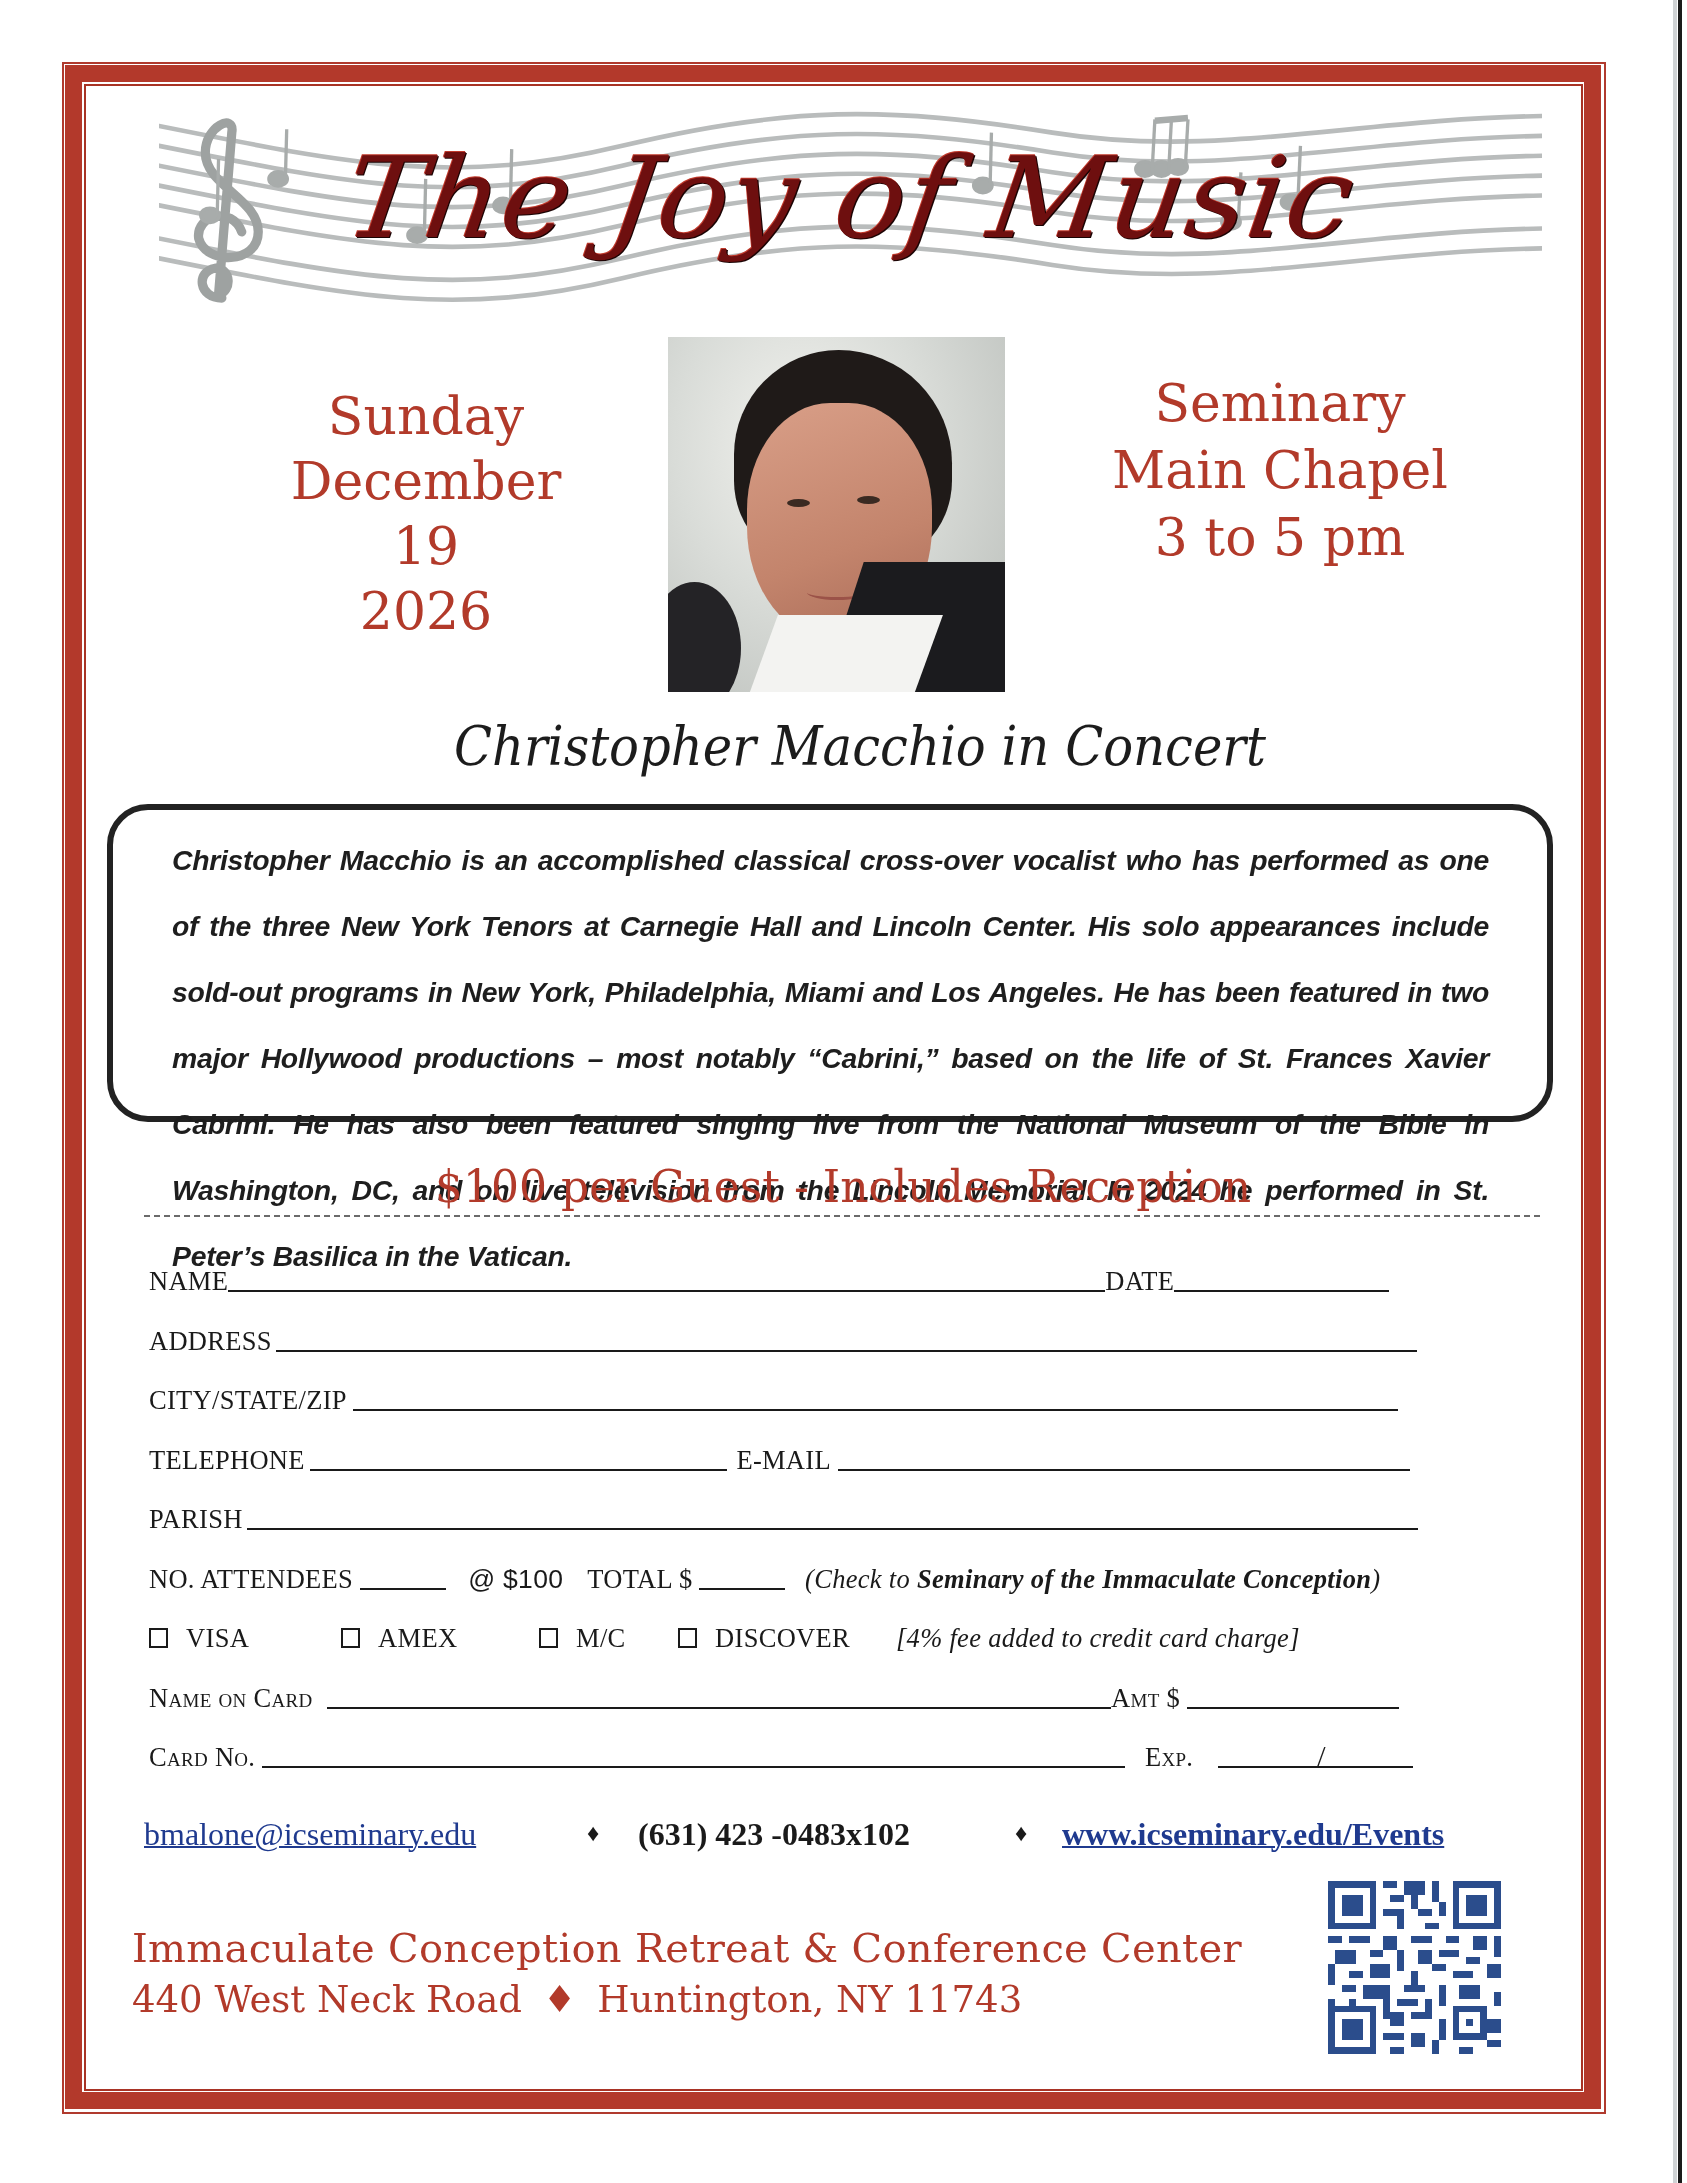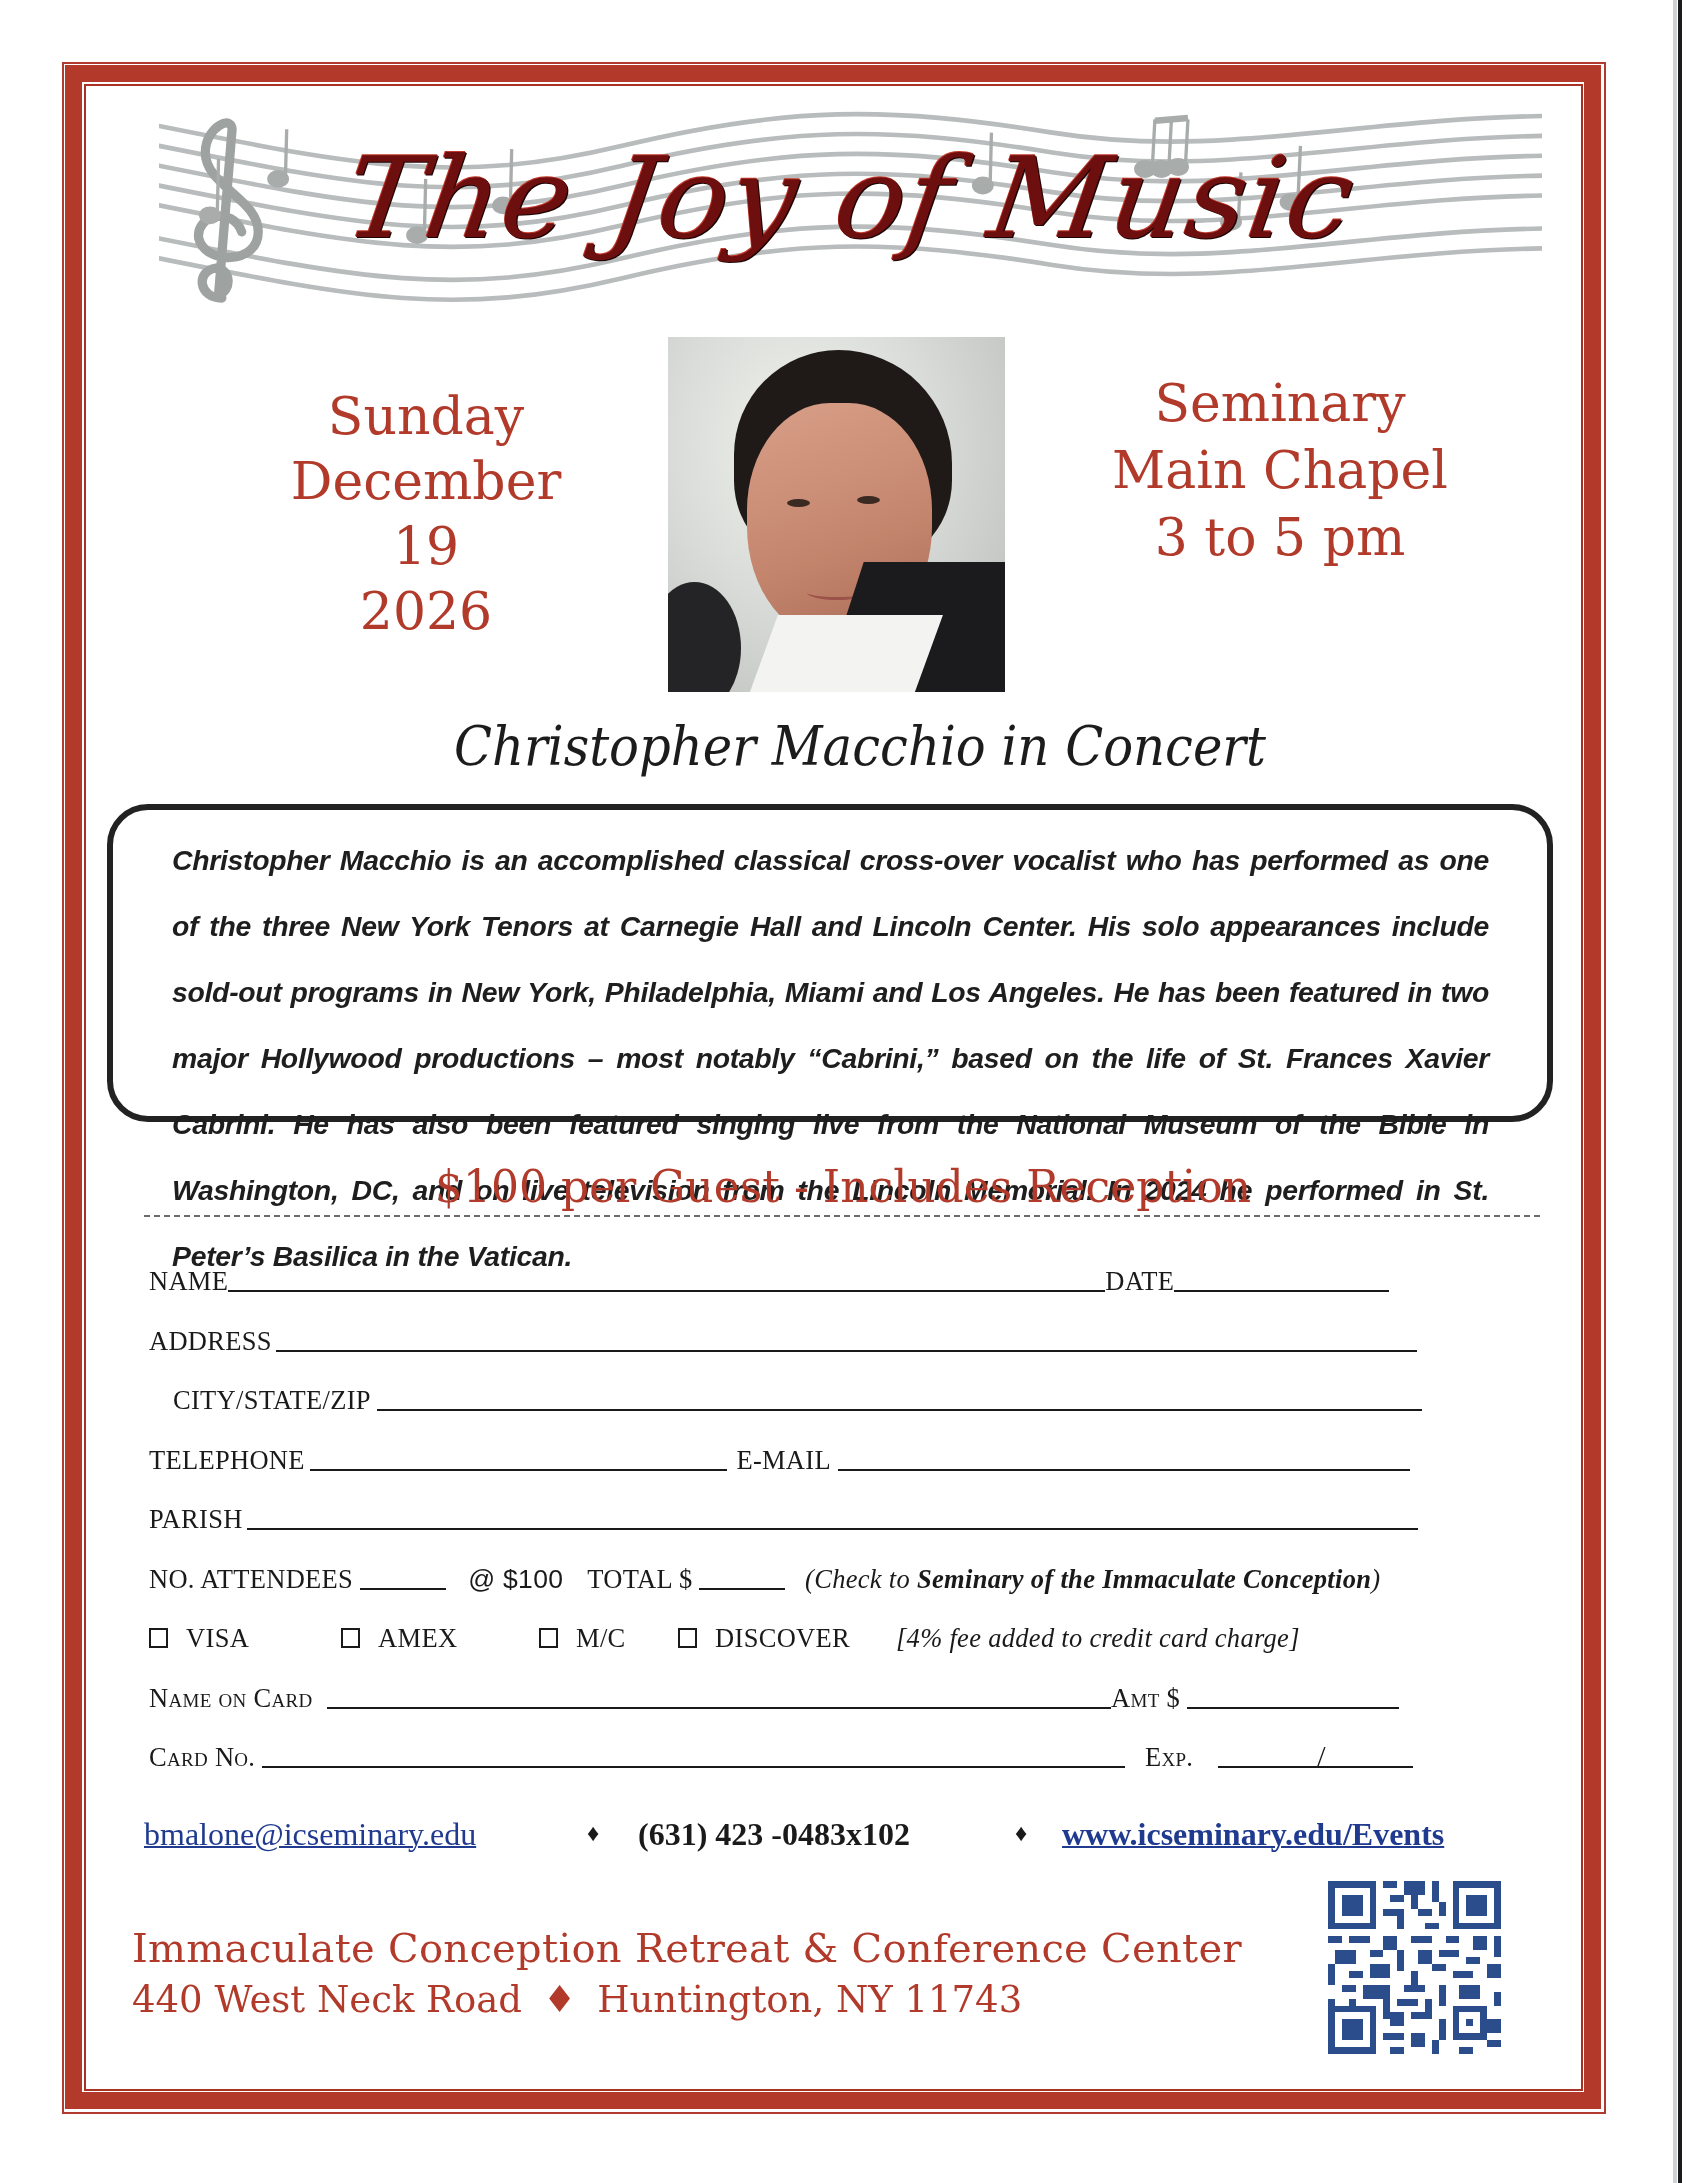--- a/index.html
+++ b/index.html
@@ -147,21 +147,21 @@
   <div class="row" style="top:0; width:1277px;">
     <span class="lbl">NAME</span>
     <span class="line" style="width:877px;"></span>
     <span class="lbl">DATE</span>
     <span class="line" style="width:215px;"></span>
   </div>
   <div class="row" style="top:60px;">
     <span class="lbl">ADDRESS</span>
     <span class="line" style="width:1141px; margin-left:4px;"></span>
   </div>
-  <div class="row" style="top:119px;margin-left:24px;">
+  <div class="row" style="top:119px;">
     <span class="lbl">CITY/STATE/ZIP</span>
     <span class="line" style="width:1045px; margin-left:6.6px;"></span>
   </div>
   <div class="row" style="top:179px;">
     <span class="lbl">TELEPHONE</span>
     <span class="line" style="width:417px; margin-left:5.3px; margin-right:9.3px;"></span>
     <span class="lbl">E-MAIL</span>
     <span class="line" style="width:572px; margin-left:6.6px;"></span>
   </div>
   <div class="row" style="top:238px;">

